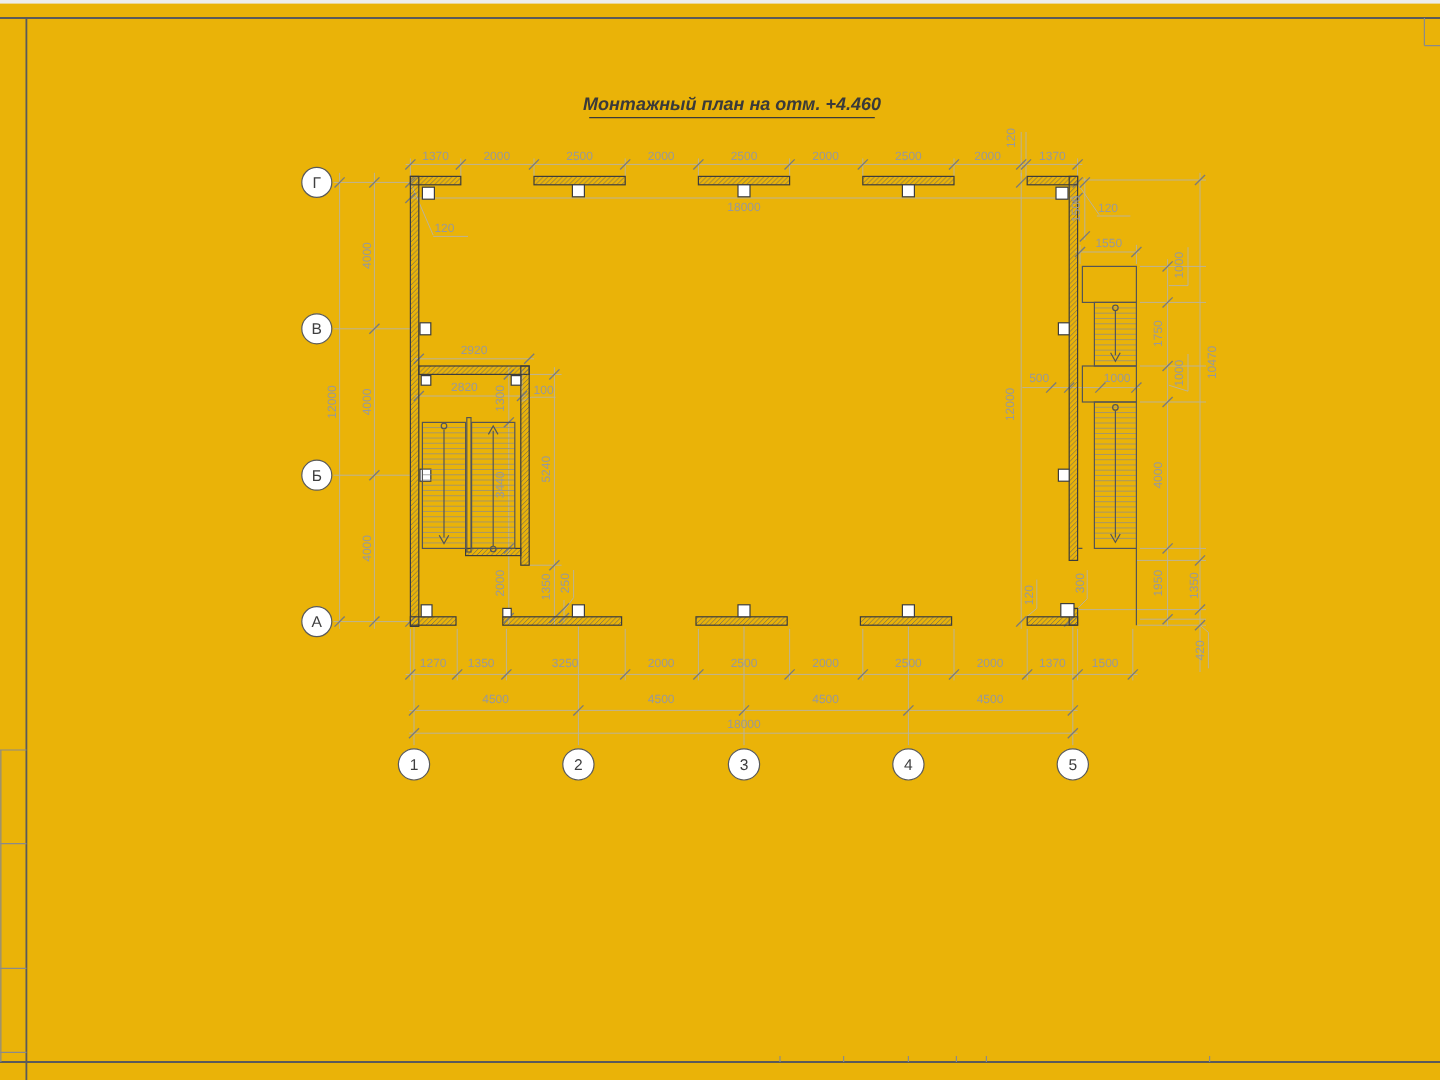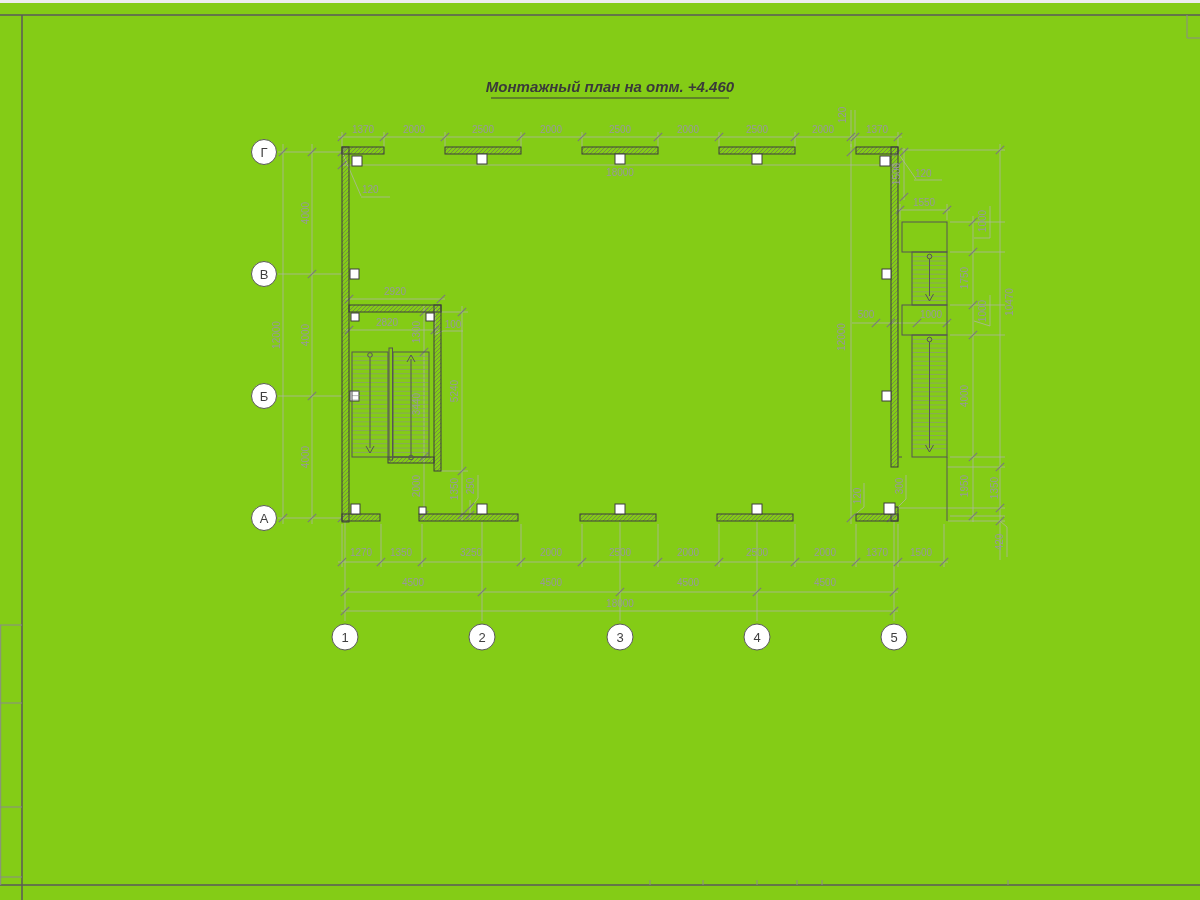--- a/index.html
+++ b/index.html
@@ -1,16 +1,16 @@
 <!DOCTYPE html>
 <html><head>
 <meta charset="utf-8">
 <style>
   html,body{margin:0;padding:0;background:#fff;}
-  #page{position:relative;width:1200px;height:900px;background:#84cc16;overflow:hidden;
+  #page{position:relative;width:1200px;height:900px;background:#eab308;overflow:hidden;
         font-family:"Liberation Sans",sans-serif;}
   svg{position:absolute;left:0;top:0;}
   .w{fill:url(#hatch);stroke:#3c3c3c;stroke-width:1;}
   .m{fill:#ffffff;stroke:#3c3c3c;stroke-width:1;}
   .s{fill:none;stroke:#555;stroke-width:1;}
   .t{stroke:#8d8d8d;stroke-width:.6;}
   .d{stroke:#b3b3b3;stroke-width:.7;fill:none;}
   .k{stroke:#7a7a7a;stroke-width:1.1;}
   .f{stroke:#5a5a5a;stroke-width:1.5;fill:none;}
   .f2{stroke:#8a8a8a;stroke-width:1;fill:none;}

